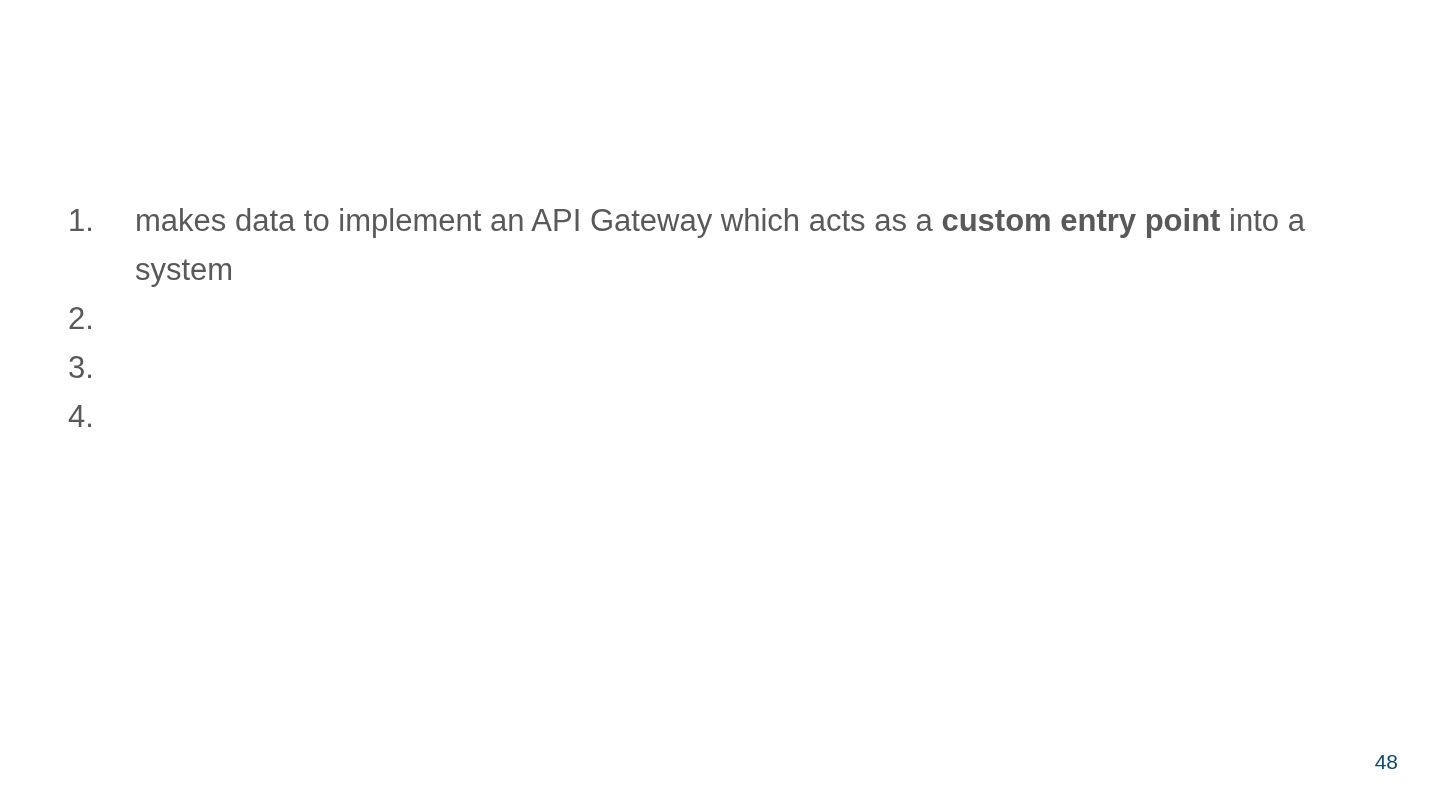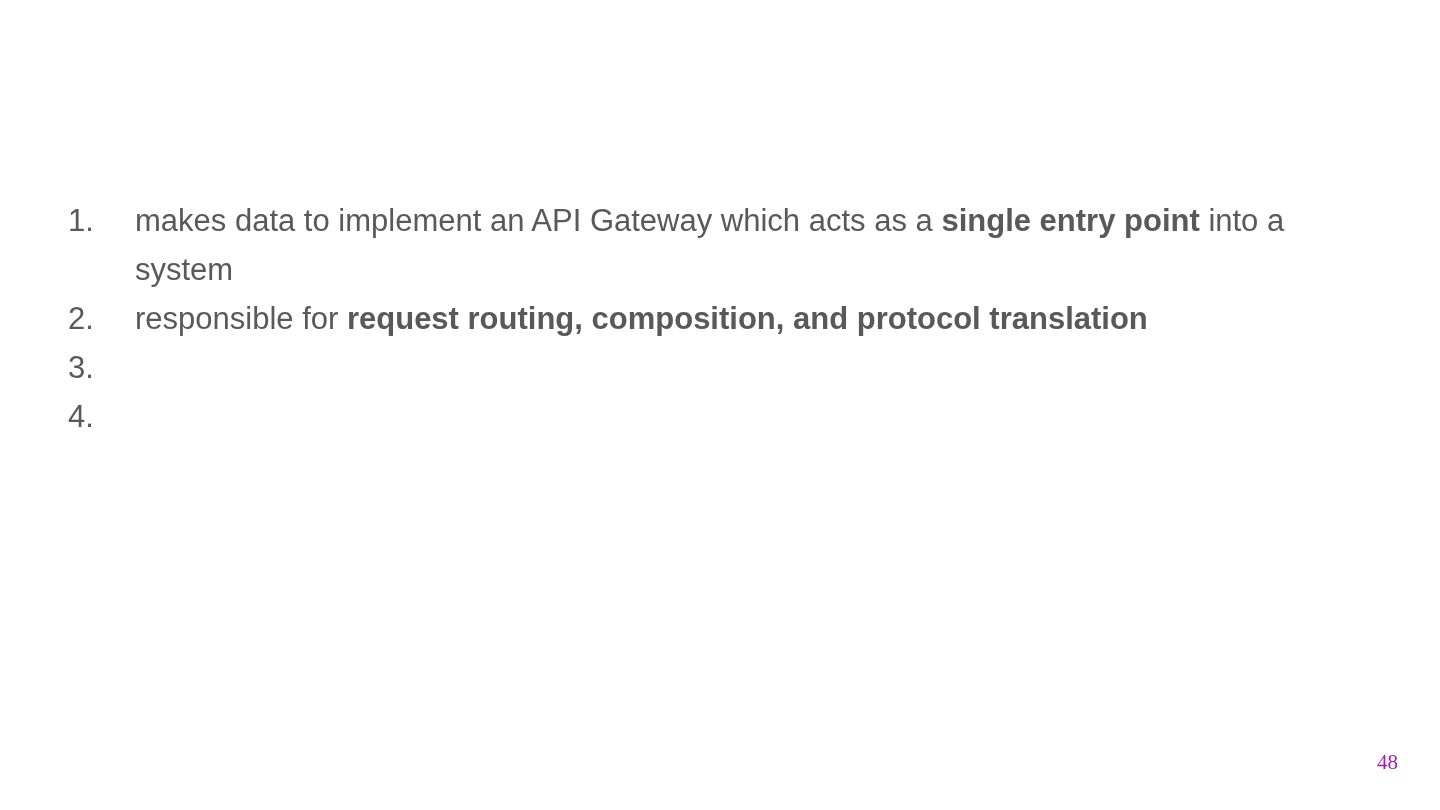--- a/index.html
+++ b/index.html
@@ -36,36 +36,34 @@
   }
   .content b {
     font-weight: bold;
   }
   .page-number {
     position: absolute;
     top: 750px;
     right: 42px;
     font-size: 21px;
     line-height: 24px;
-    color: #a21caf;
-    font-family: Liberation Serif, serif;
+    color: #0c4a6e;
   }
 </style>
 </head>
 <body>
 
 <div class="slide">
   <div class="numbered-list">
       <div class="list-item">
         <span class="num">1.</span>
-        <span class="content"><span>makes data to implement an API Gateway which acts as a </span><b>single entry point</b><span> into a system</span></span>
+        <span class="content"><span>makes data to implement an API Gateway which acts as a </span><b>custom entry point</b><span> into a system</span></span>
       </div>
       <div class="list-item">
         <span class="num">2.</span>
-        <span class="content"><span>responsible for </span><b>request routing, composition, and protocol translation</b></span>
       </div>
       <div class="list-item">
         <span class="num">3.</span>
       </div>
       <div class="list-item">
         <span class="num">4.</span>
       </div>
     </div>
   <div class="page-number">48</div>
 </div>

